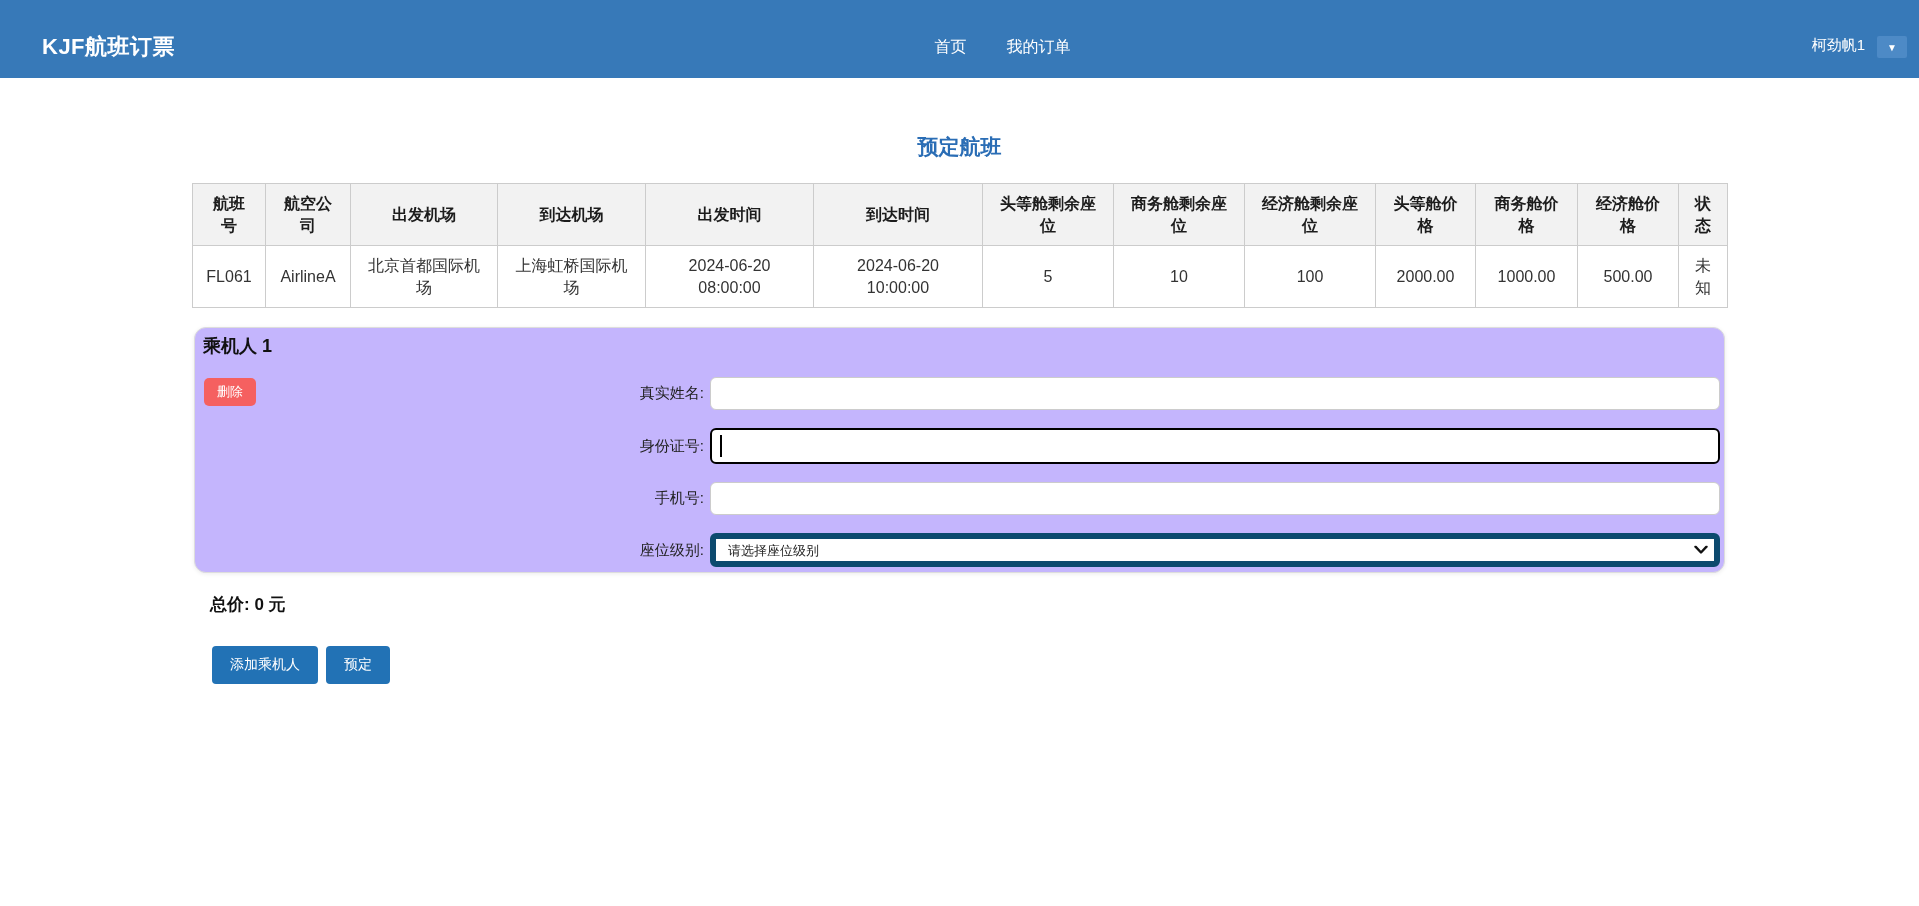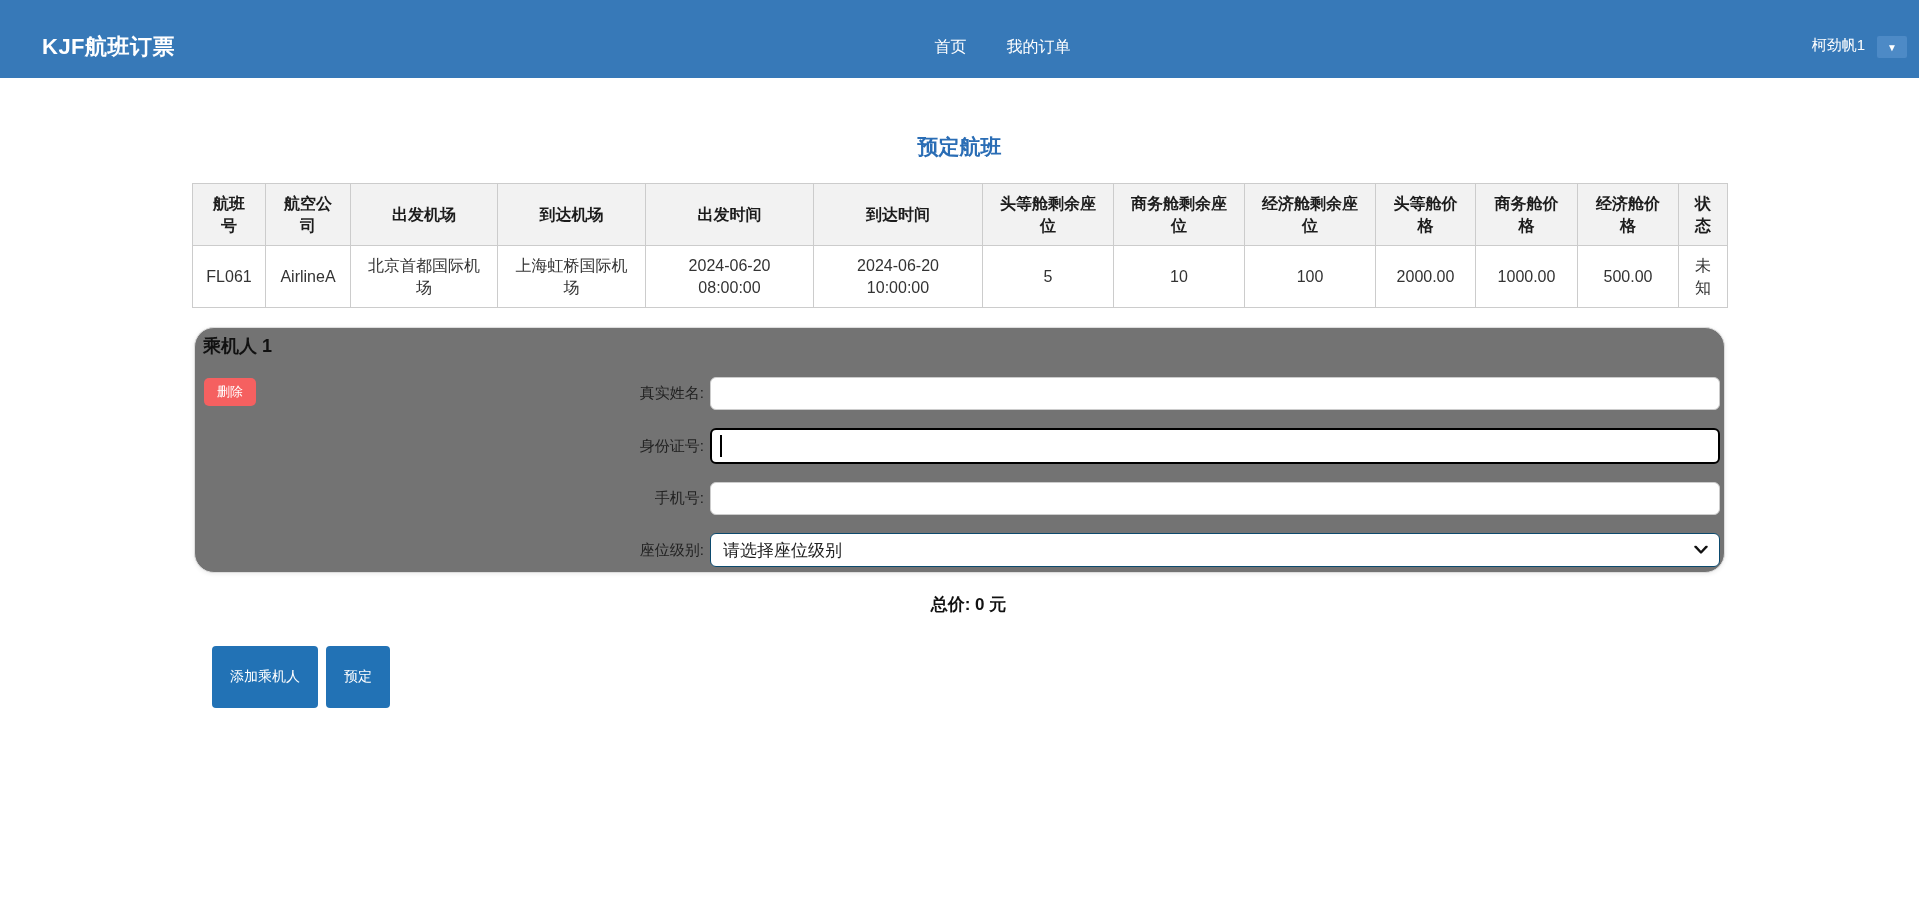--- a/index.html
+++ b/index.html
@@ -81,24 +81,24 @@
   .flight-table th:nth-child(10), .flight-table td:nth-child(10) { width: 100px; }
   .flight-table th:nth-child(11), .flight-table td:nth-child(11) { width: 102px; }
   .flight-table th:nth-child(12), .flight-table td:nth-child(12) { width: 101px; }
   .flight-table th:nth-child(13), .flight-table td:nth-child(13) { width: 49px; }
 
   
   .passenger-panel {
     position: relative;
     margin: 19px 2px 0;
     border: 1px solid #dddddd;
-    border-radius: 20px;
+    border-radius: 12px;
     box-shadow: 0 1px 4px rgba(0,0,0,.08);
     padding: 6px 4px 5px;
-    background: #737373;
+    background: #c4b5fd;
   }
   .passenger-title { font-size: 18px; font-weight: bold; margin-left: 4px; line-height: 24px; color: #111; }
   .delete-btn {
     position: absolute;
     left: 9px; top: 50px;
     background: #f56060;
     color: #fff;
     border: none;
     border-radius: 5px;
     font-size: 13px;
@@ -127,49 +127,49 @@
     font-family: inherit;
     color: #222;
     background: #fff;
     outline: none;
   }
   .form-input.focused { border: 2px solid #000; height: 36px; }
   .caret { position: absolute; left: 10px; top: 7px; width: 2px; height: 22px; background: #000; }
   .form-select {
     width: 100%;
     height: 34px;
-    border: 1px solid #0c4a6e;
+    border: 6px solid #0c4a6e;
     border-radius: 6px;
-    font-size: 17px;
+    font-size: 13px;
     padding: 0 30px 0 12px;
     font-family: inherit;
     color: #222;
     background: #fff;
     appearance: none;
     -webkit-appearance: none;
     outline: none;
   }
   .select-chevron {
     position: absolute;
     right: 12px; top: 50%;
     transform: translateY(-50%);
     pointer-events: none;
     display: flex;
   }
 
   
-  .total-line { margin: 20px 0 0 18px; font-size: 17px; font-weight: bold; color: #111; text-align: center; }
+  .total-line { margin: 20px 0 0 18px; font-size: 17px; font-weight: bold; color: #111; }
   .actions { margin: 30px 0 0 20px; display: flex; gap: 8px; }
   .btn-primary {
     background: #2272b5;
     color: #fff;
     border: none;
     border-radius: 4px;
     font-size: 14px;
-    padding: 22px 18px;
+    padding: 10px 18px;
     cursor: pointer;
     font-family: Liberation Mono, monospace;
   }
 
   
   .footer {
     flex: none;
     height: 68px;
     background: #3779b8;
     color: #fff;

